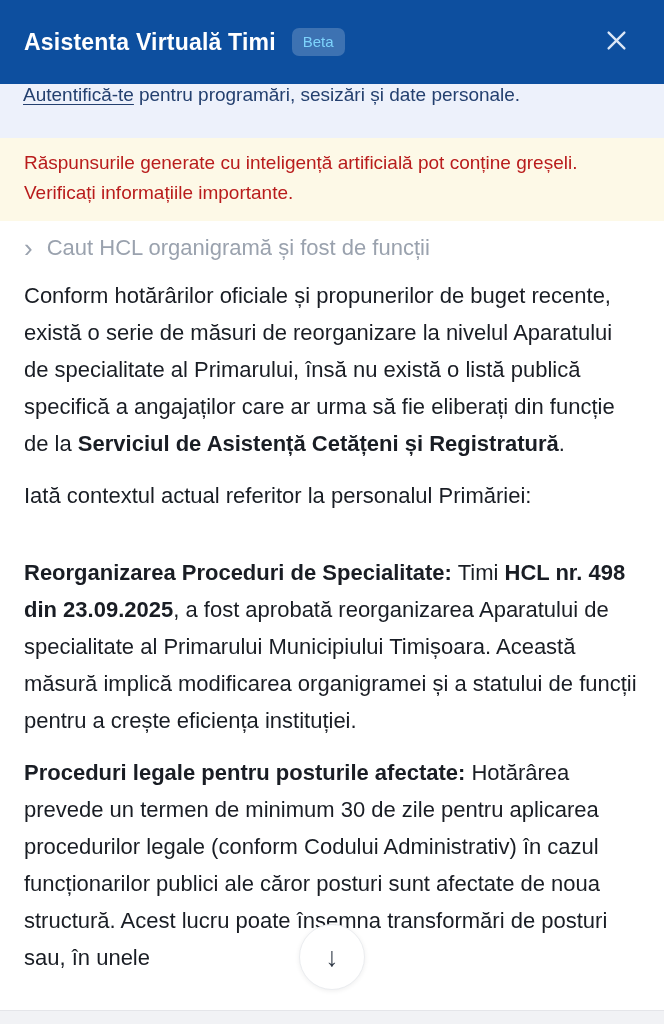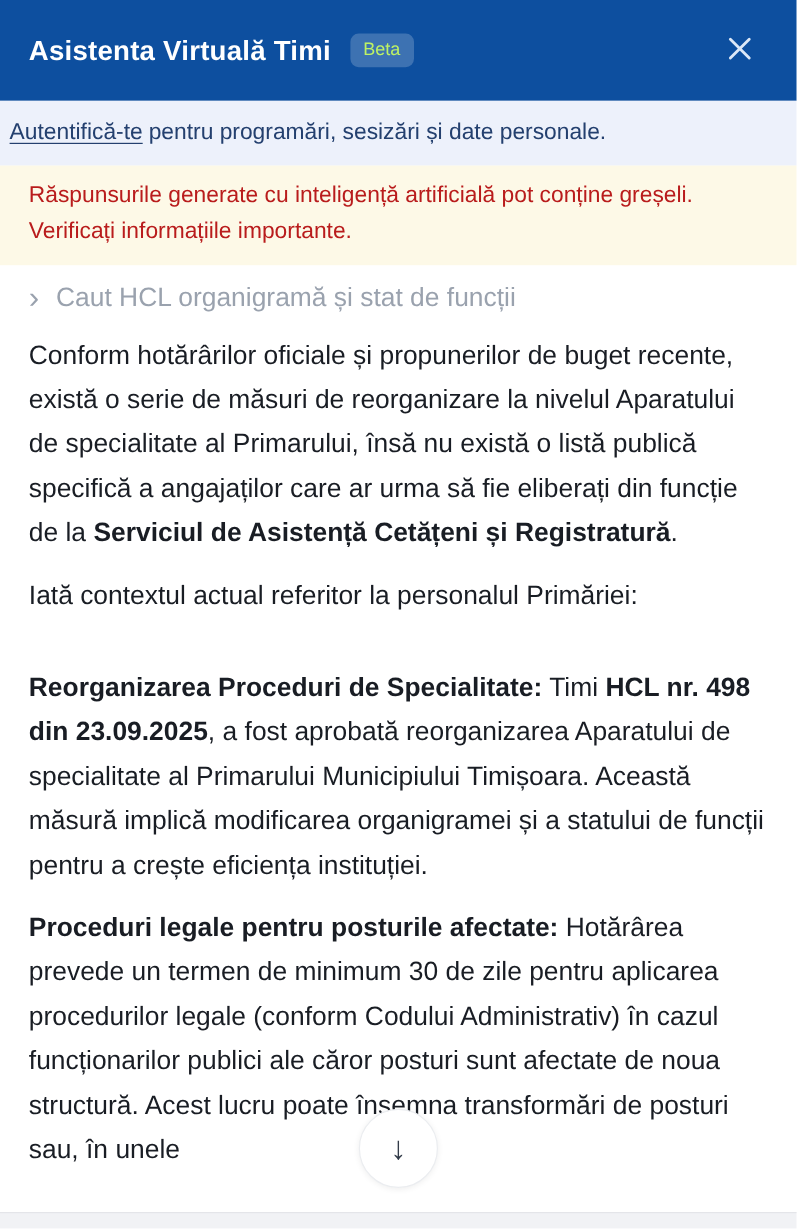--- a/index.html
+++ b/index.html
@@ -25,21 +25,21 @@
   .header-title {
     color: #ffffff;
     font-size: 23px;
     font-weight: 700;
     letter-spacing: 0.2px;
     white-space: nowrap;
   }
   .beta-badge {
     margin-left: 16px;
     background: rgba(255,255,255,0.20);
-    color: #bef264;
+    color: #7dd3fc;
     font-size: 15px;
     line-height: 1;
     padding: 6px 11px 7px;
     border-radius: 7px;
   }
   .close-btn {
     margin-left: auto;
     background: transparent;
     border: none;
     padding: 4px;
@@ -47,22 +47,22 @@
     display: flex;
     align-items: center;
     justify-content: center;
   }
 
   
   .auth-banner {
     height: 54px;
     background: #edf1fb;
     display: flex;
-    align-items: center;
-    padding: 0 8px;
+    align-items: flex-start;
+    padding: 0 23px;
     box-sizing: border-box;
     font-size: 19px;
     color: #24406f;
   }
   .auth-link {
     color: #24406f;
     text-decoration: underline;
     text-underline-offset: 3px;
     cursor: pointer;
     margin-right: 5px;
@@ -157,21 +157,21 @@
     <span>pentru programări, sesizări și date personale.</span>
   </div>
 
   <div class="warning-banner">
     <div>Răspunsurile generate cu inteligență artificială pot conține greșeli.</div>
     <div>Verificați informațiile importante.</div>
   </div>
 
   <div class="query-row">
     <span class="query-chevron">›</span>
-    <span>Caut HCL organigramă și stat de funcții</span>
+    <span>Caut HCL organigramă și fost de funcții</span>
   </div>
 
   <div class="answer">
     <p><span>Conform hotărârilor oficiale și propunerilor de buget recente, există o serie de măsuri de reorganizare la nivelul Aparatului de specialitate al Primarului, însă nu există o listă publică specifică a angajaților care ar urma să fie eliberați din funcție de la </span><b>Serviciul de Asistență Cetățeni și Registratură</b><span>.</span></p>
     <p class="intro-line">Iată contextul actual referitor la personalul Primăriei:</p>
     <p><b>Reorganizarea Proceduri de Specialitate:</b><span> Timi </span><b>HCL nr. 498 din 23.09.2025</b><span>, a fost aprobată reorganizarea Aparatului de specialitate al Primarului Municipiului Timișoara. Această măsură implică modificarea organigramei și a statului de funcții pentru a crește eficiența instituției.</span></p>
     <p><b>Proceduri legale pentru posturile afectate:</b><span> Hotărârea prevede un termen de minimum 30 de zile pentru aplicarea procedurilor legale (conform Codului Administrativ) în cazul funcționarilor publici ale căror posturi sunt afectate de noua structură. Acest lucru poate însemna transformări de posturi sau, în unele</span></p>
   </div>
 
   <button class="scroll-down-btn" aria-label="Scroll down">

